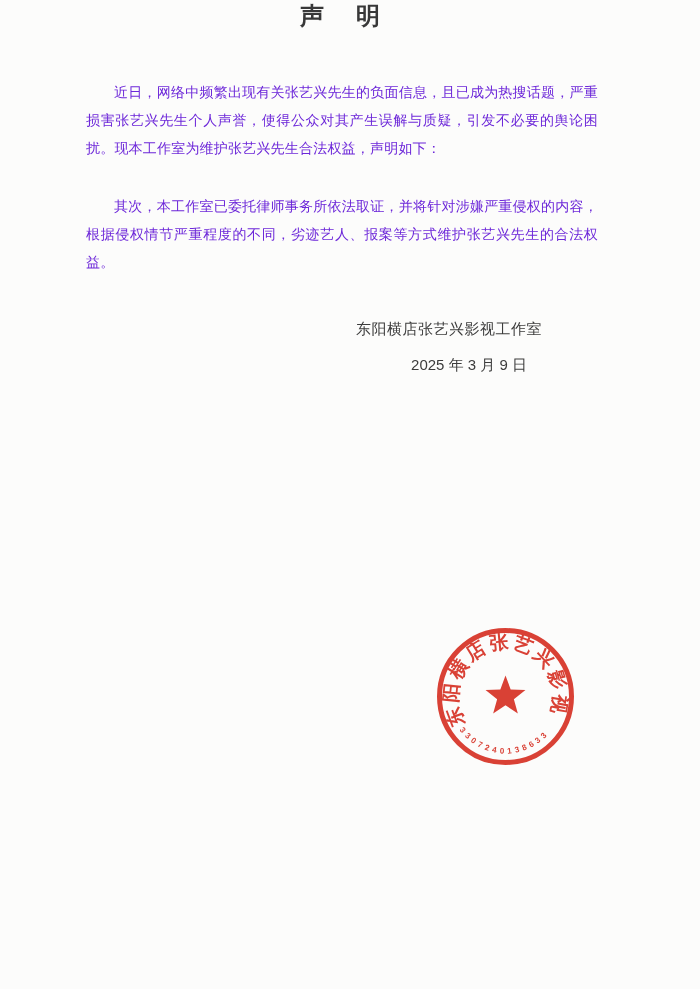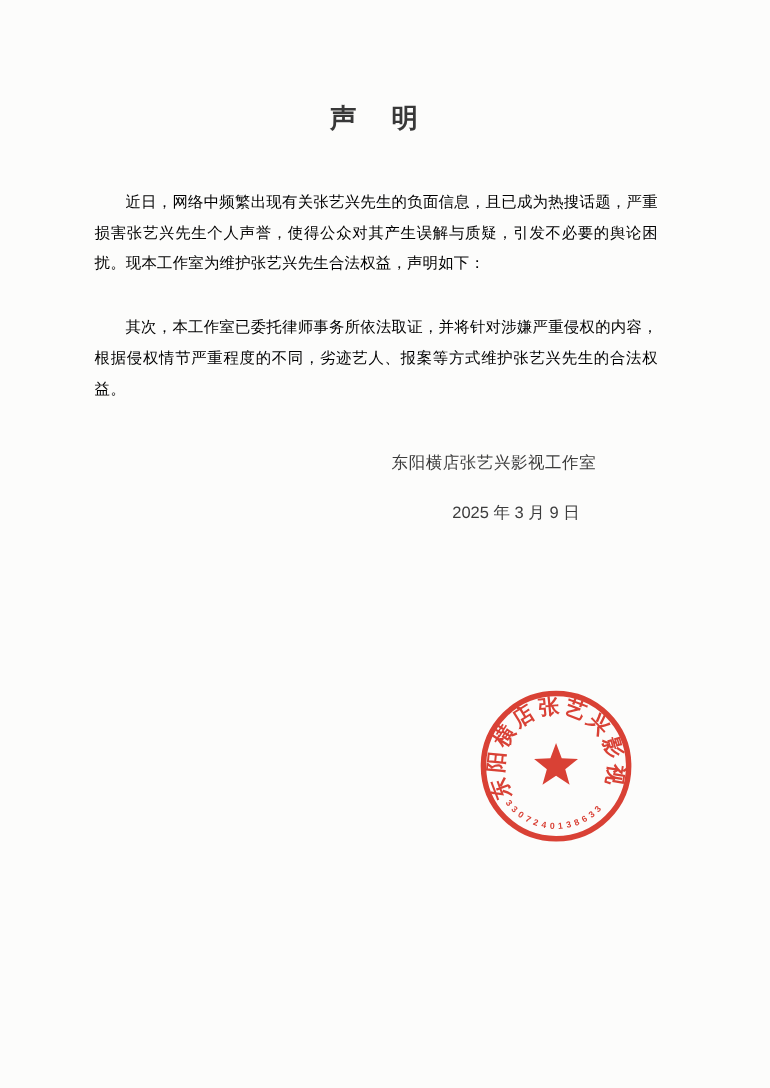--- a/index.html
+++ b/index.html
@@ -16,50 +16,49 @@
     overflow: hidden;
     color: #3c3c3c;
   }
   .content {
     position: absolute;
     left: 86px;
     top: 0;
     width: 512px;
   }
   .doc-title {
-    margin-top: 91px;
     margin-bottom: 46px;
     text-align: center;
     font-size: 24px;
     font-weight: bold;
     letter-spacing: 4px;
     color: #383838;
   }
   .body-text p {
     font-size: 14px;
     line-height: 28px;
     text-align: justify;
     text-indent: 2em;
-    color: #000000;
+    color: #6d28d9;
     margin-bottom: 10px;
     letter-spacing: 0.2px;
     margin-top: 30px;
   }
   .sig-block {
     margin-top: 44px;
   }
   .sig-name {
     text-align: right;
     padding-right: 56px;
     font-size: 15px;
     letter-spacing: 0.5px;
     color: #3c3c3c;
   }
   .sig-date {
-    margin-top: 27px;
+    margin-top: 17px;
     text-align: right;
     padding-right: 71px;
     font-size: 15px;
     color: #3c3c3c;
   }
   .seal {
     position: absolute;
     left: 424px;
     top: 615px;
     width: 163px;

